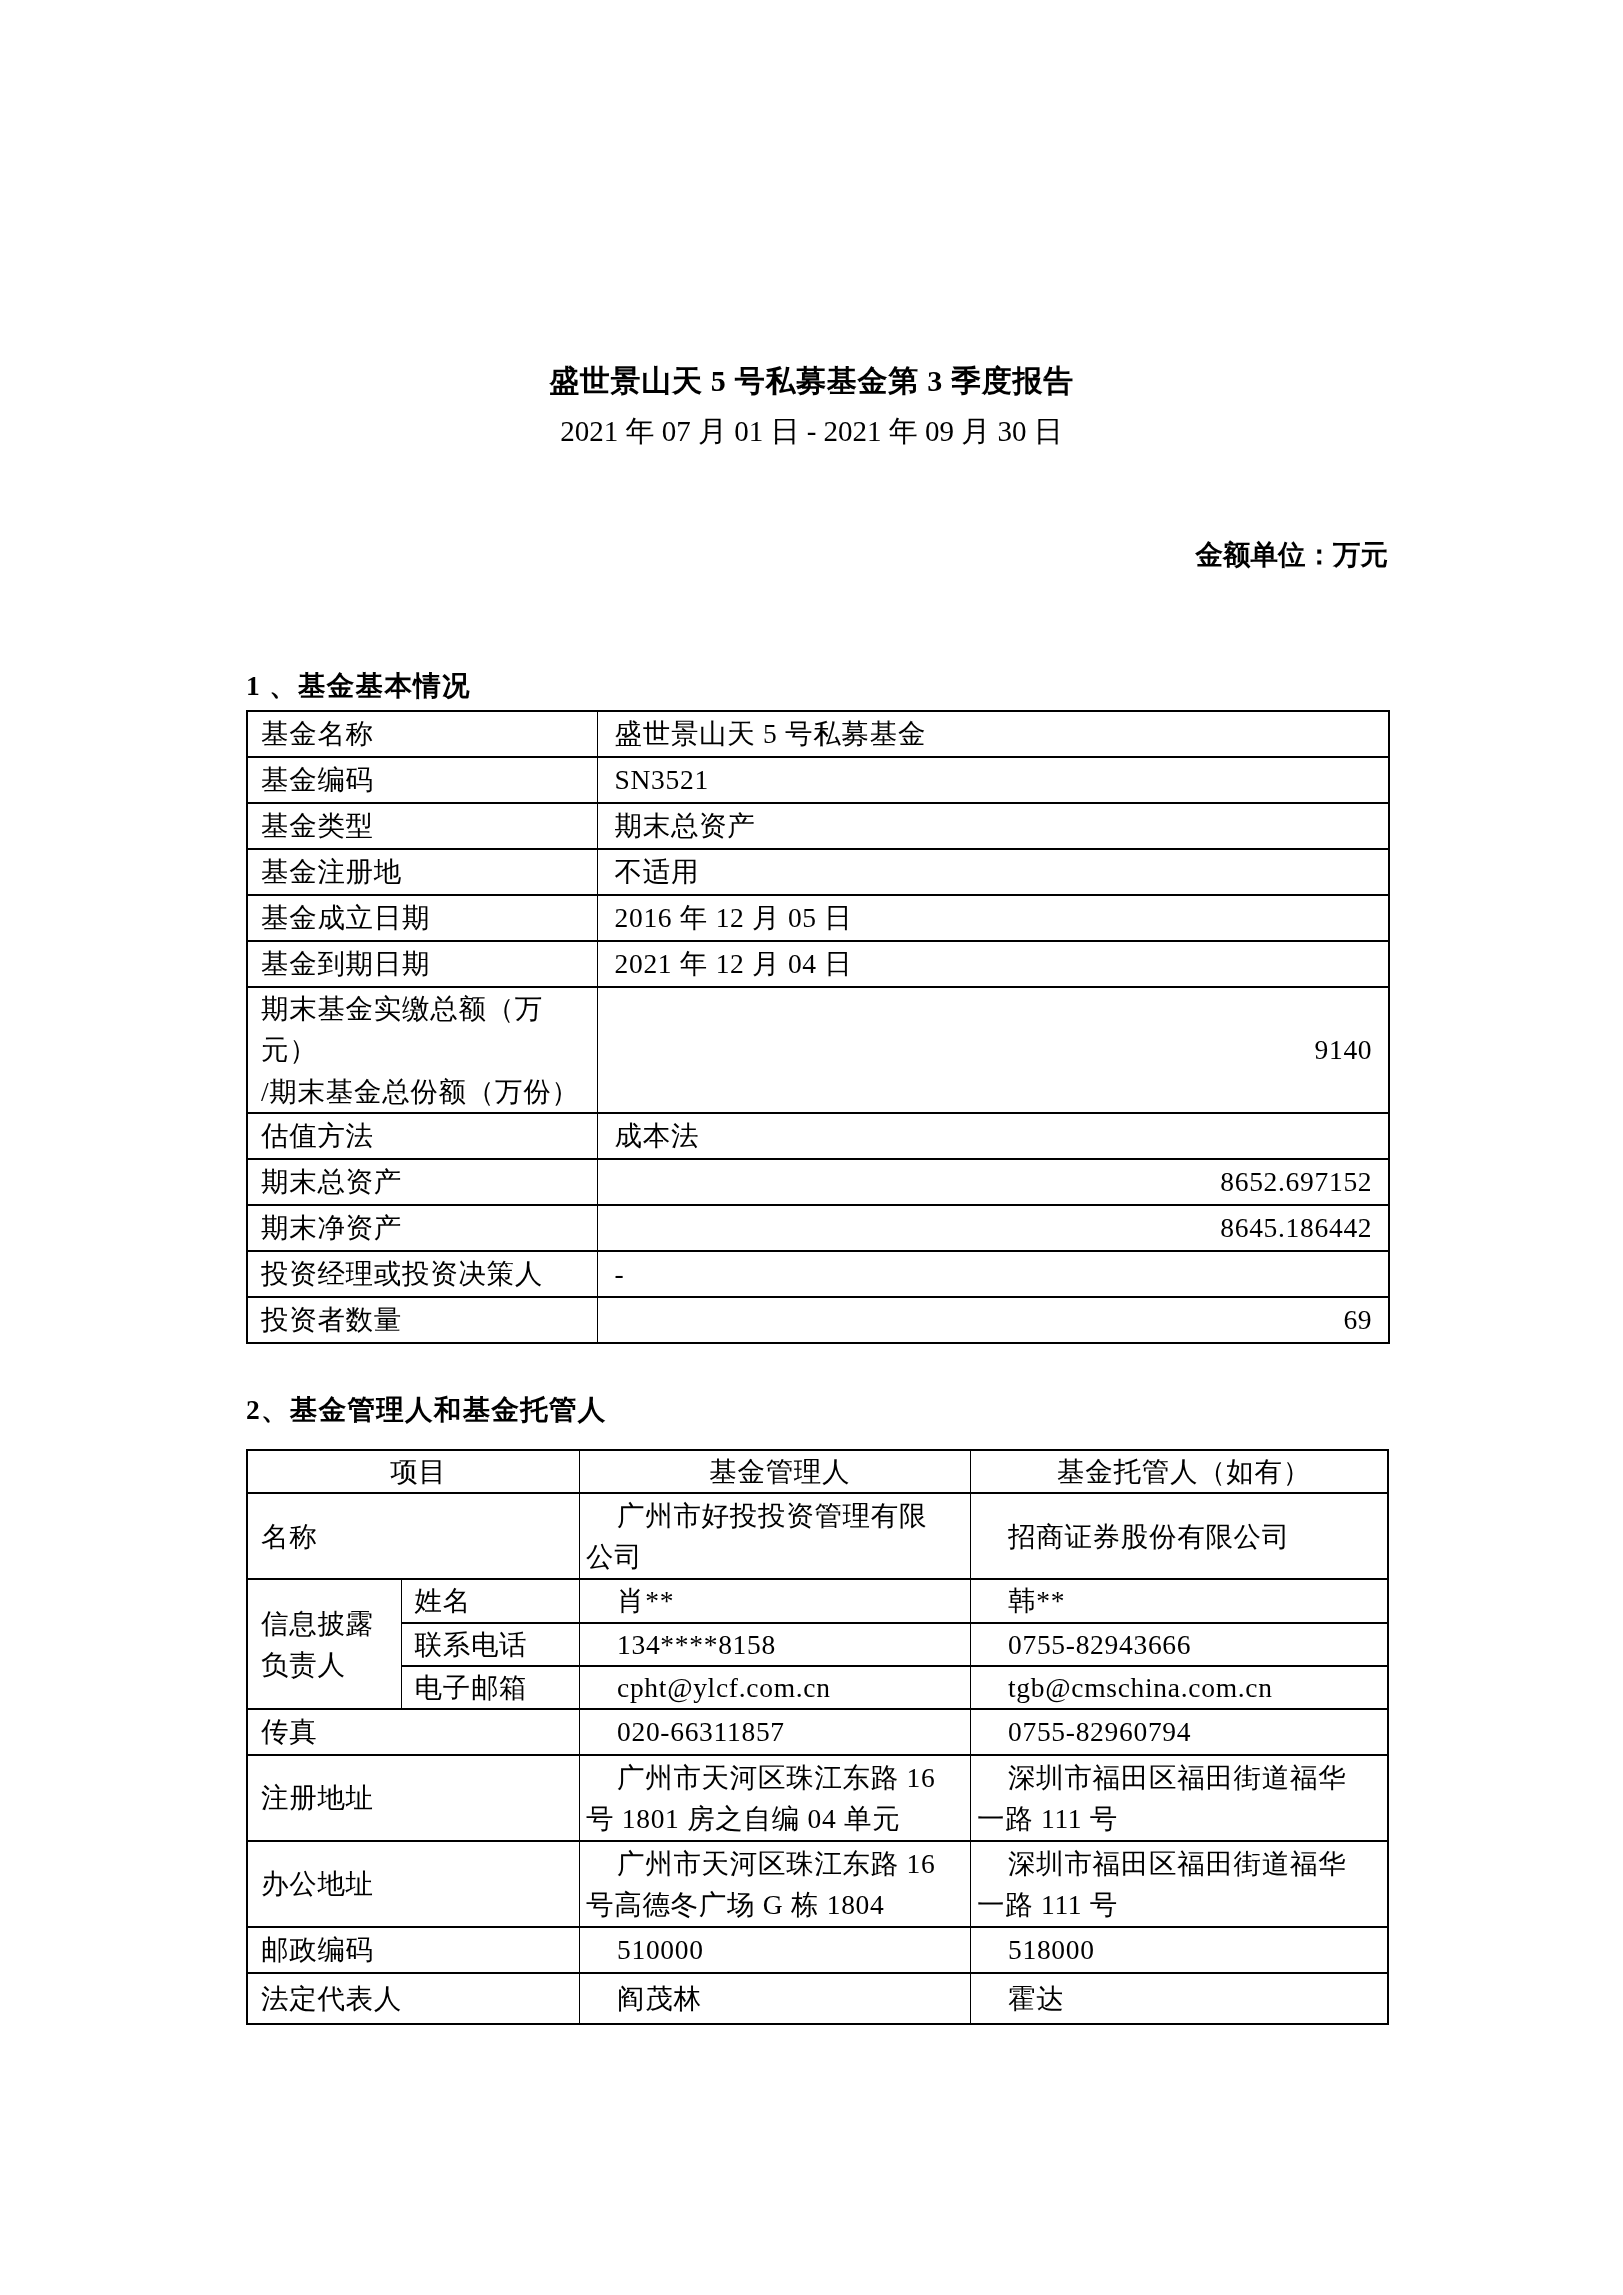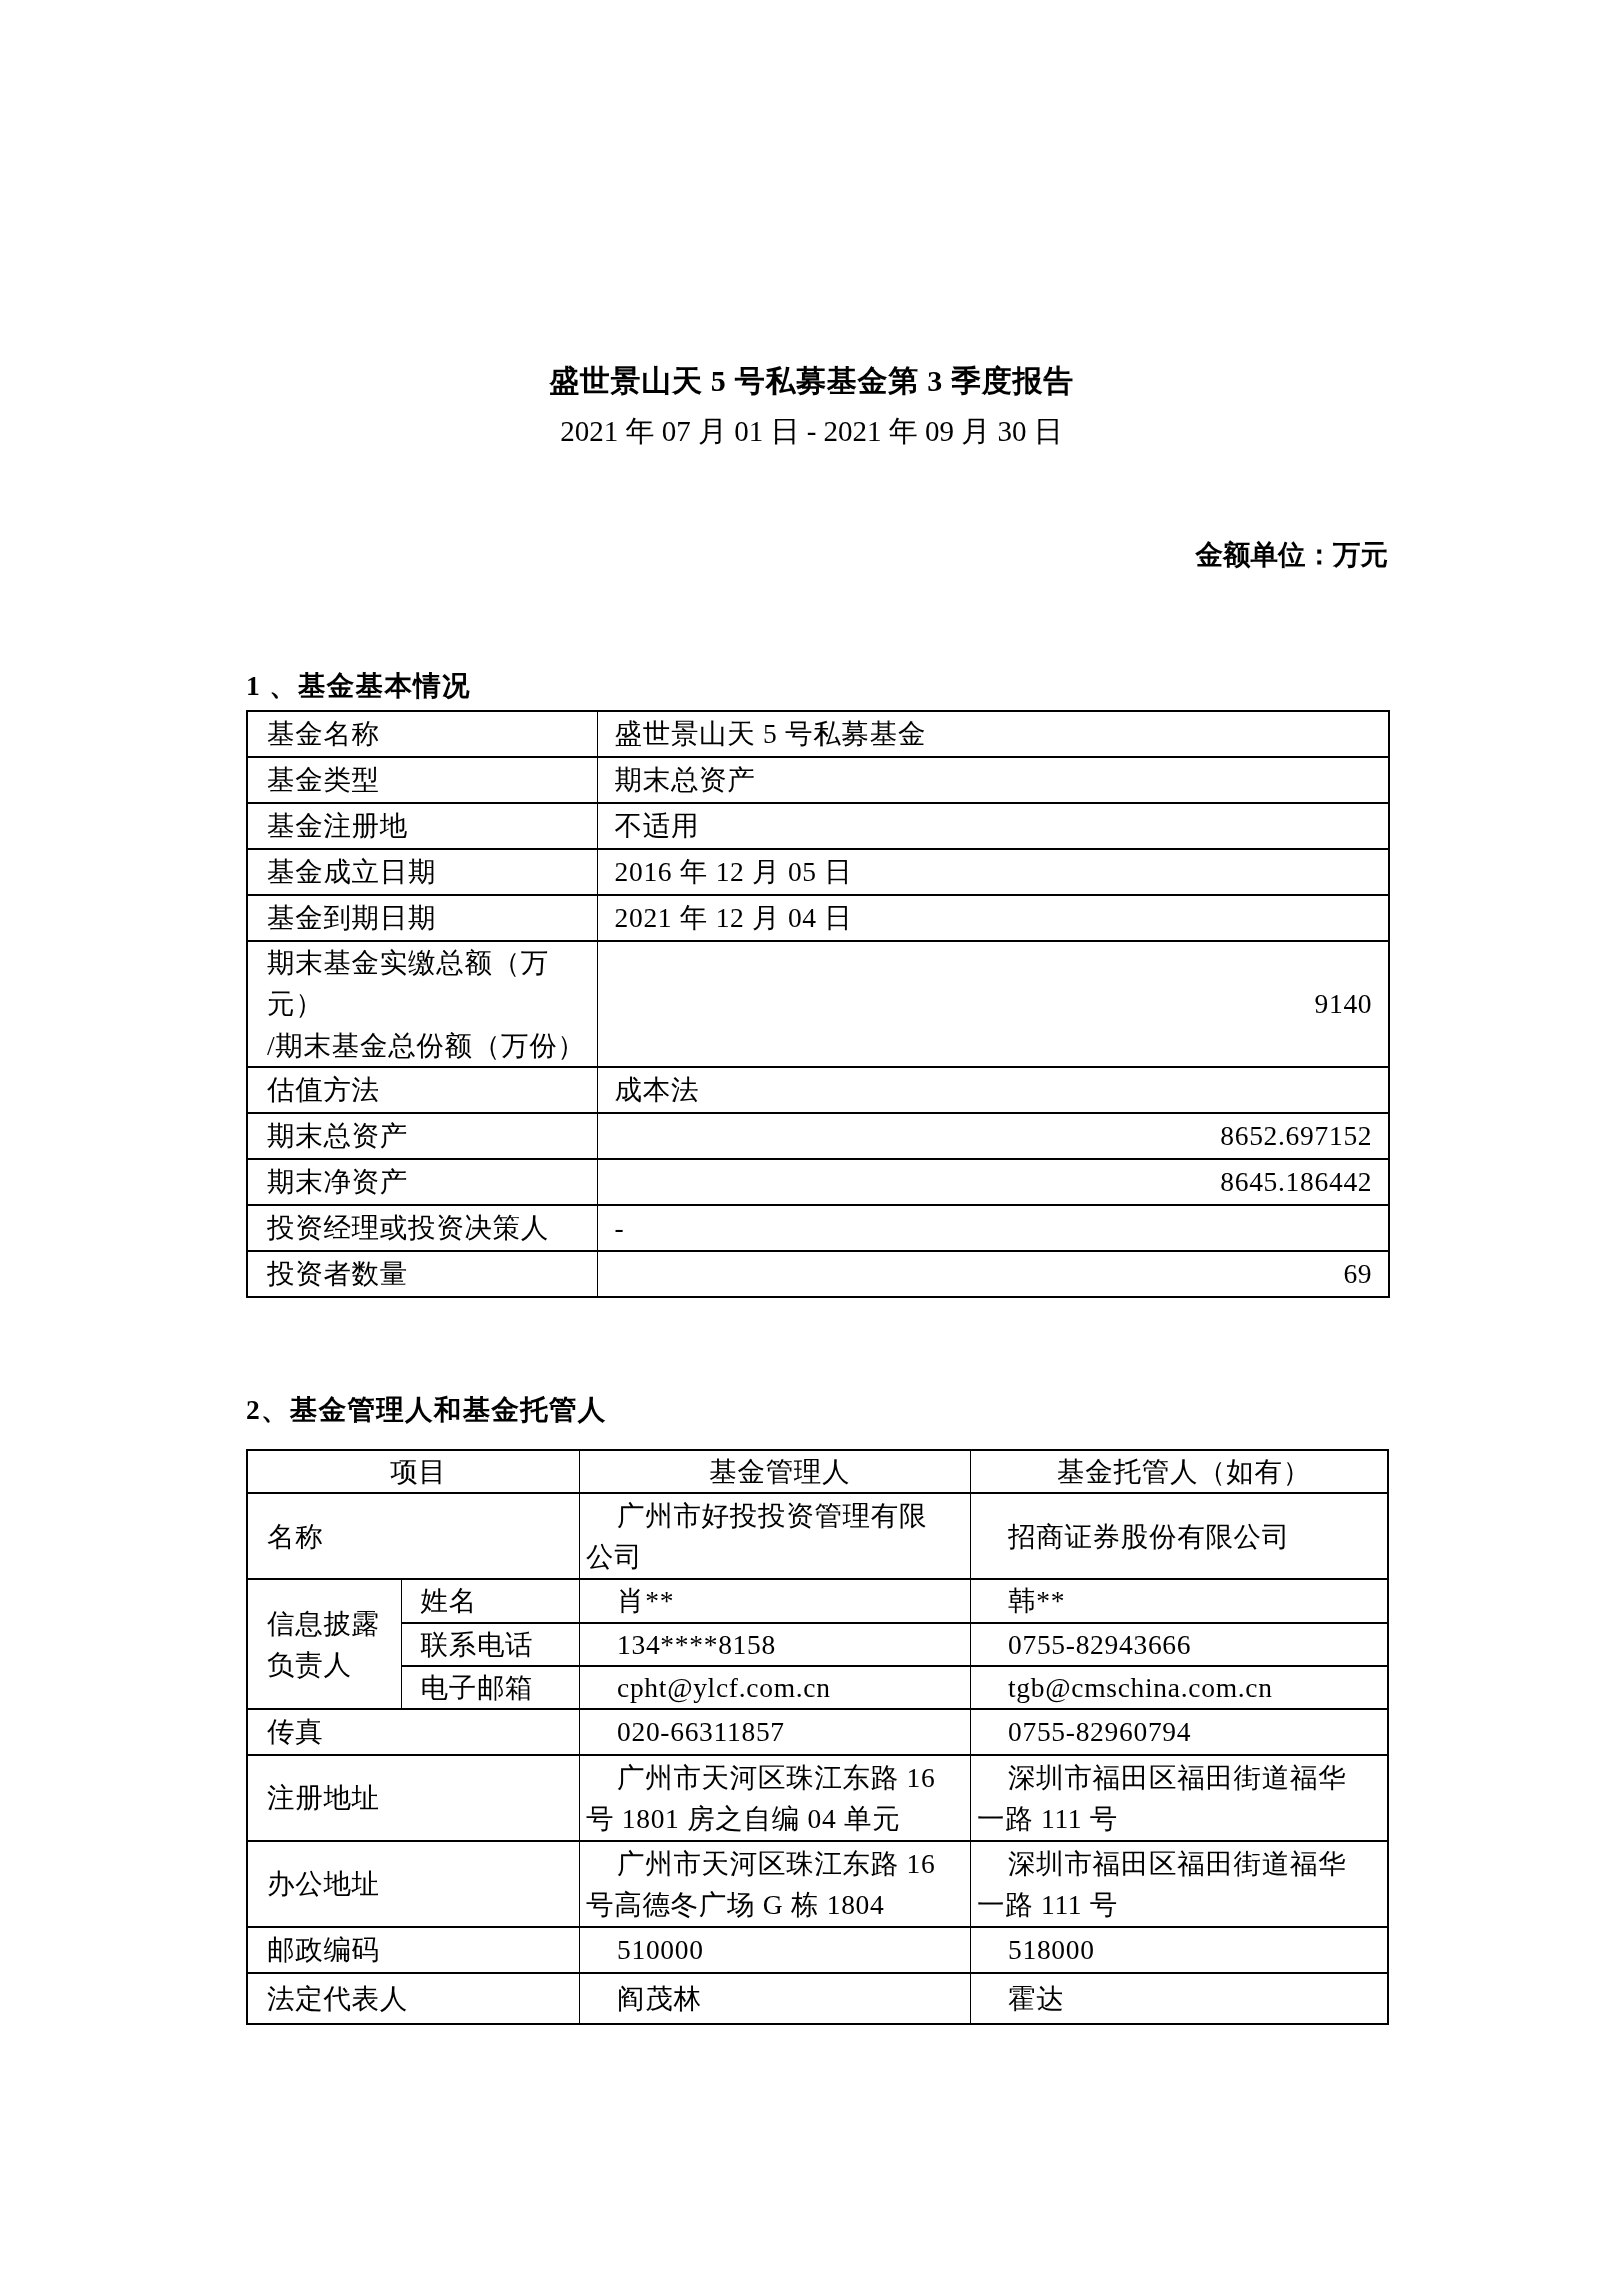--- a/index.html
+++ b/index.html
@@ -51,21 +51,21 @@
     overflow:hidden;
   }
   
   .r66  { height:43px; }
   .r70  { height:46px; }
   .r78  { height:51px; }
   .r132 { height:86px; }
   .r140 { height:92px; }
 
   
-  .lbl  { text-align:left; padding-left:19px; padding-right:5.2px; }
+  .lbl  { text-align:left; padding-left:13px; padding-right:5.2px; }
   .hdr  { text-align:center; padding-left:15.7px; padding-right:5.2px; font-weight:normal; }
   .val  { text-align:left; padding-left:17px; padding-right:4px; }
   .valn { text-align:right; padding-right:15.7px; padding-left:6.5px; }
   .val2 { text-align:left; padding-left:6.5px; padding-right:6.5px; text-indent:31px; }
 </style>
 </head>
 <body>
 
 <div class="page">
 
@@ -77,20 +77,24 @@
 
   <table class="doc-table t1">
     <colgroup>
         <col style="width:350px">
         <col style="width:792px">
       </colgroup>
     <tbody>
       <tr class="r70">
         <td class="lbl">基金名称</td>
         <td class="val">盛世景山天 5 号私募基金</td>
+      </tr>
+      <tr class="r70">
+        <td class="lbl">基金编码</td>
+        <td class="val">SN3521</td>
       </tr>
       <tr class="r70">
         <td class="lbl">基金类型</td>
         <td class="val">期末总资产</td>
       </tr>
       <tr class="r70">
         <td class="lbl">基金注册地</td>
         <td class="val">不适用</td>
       </tr>
       <tr class="r70">

